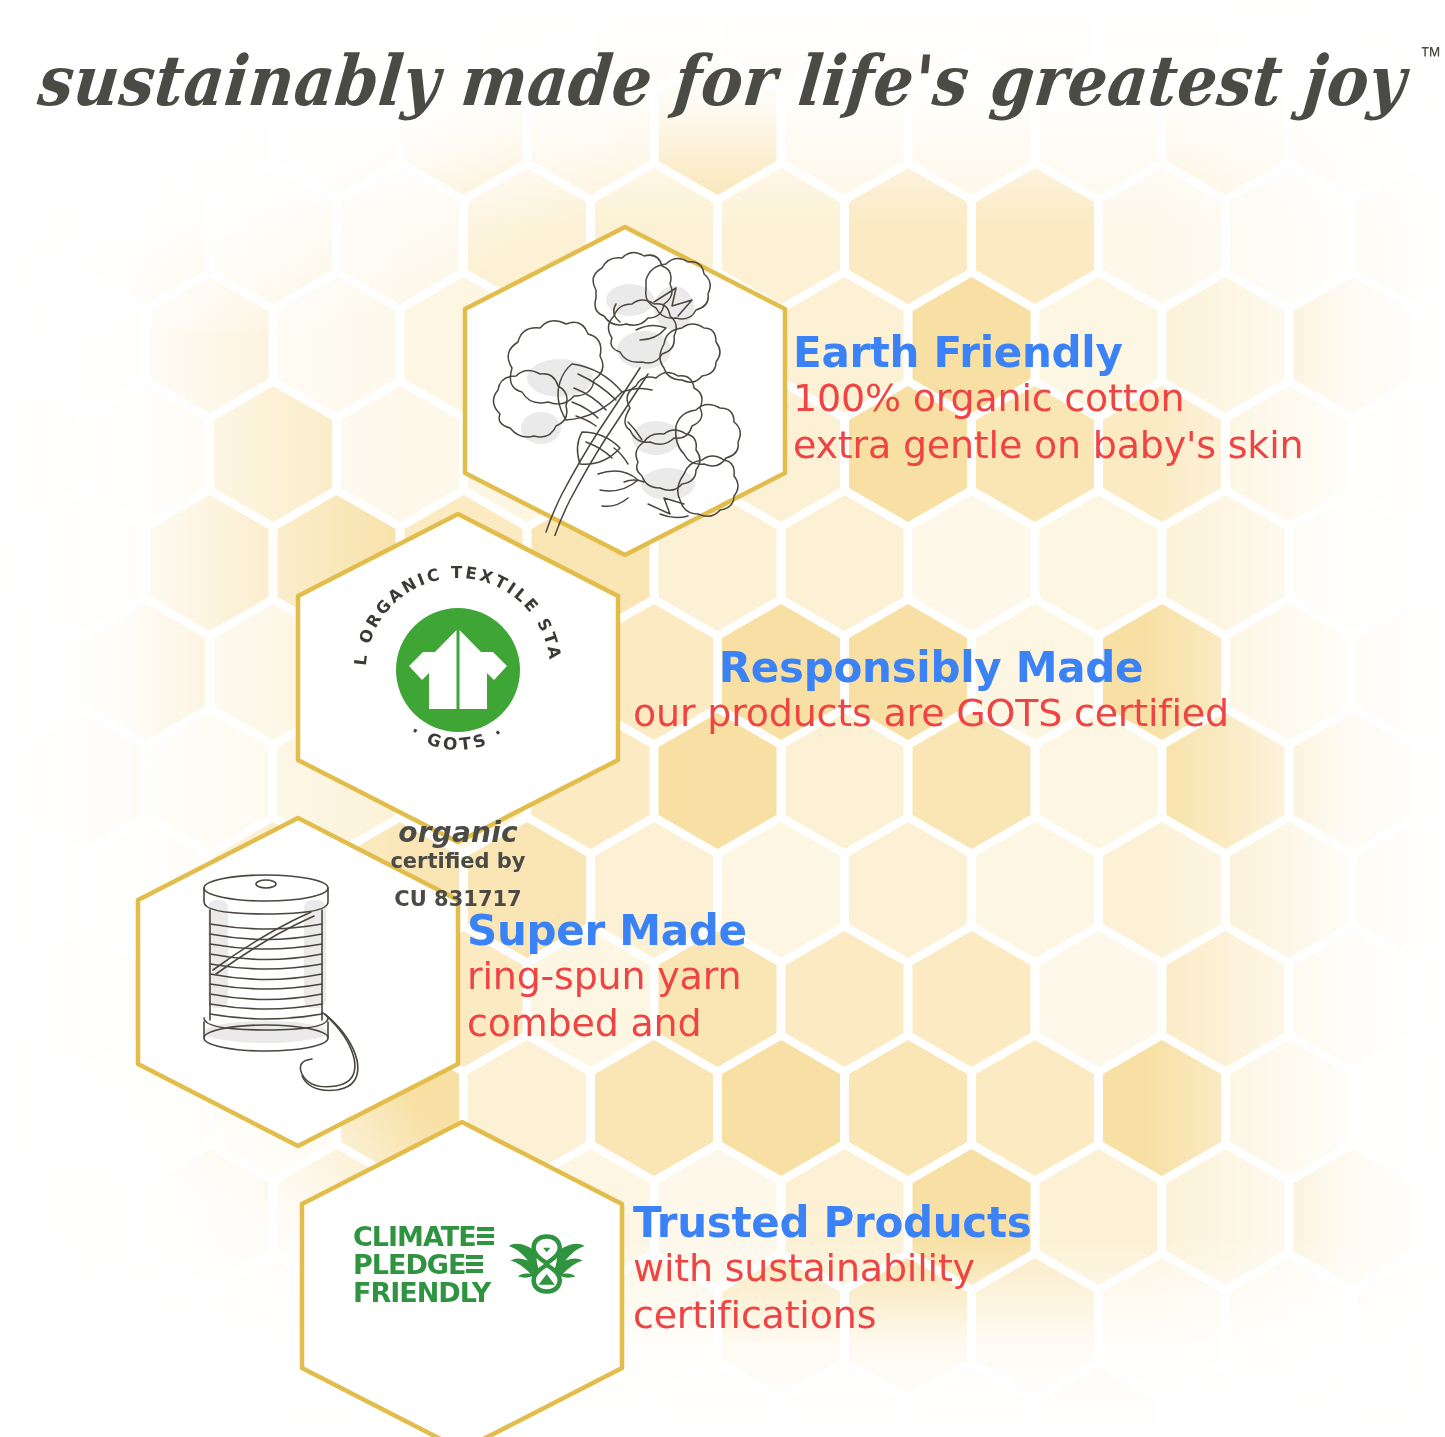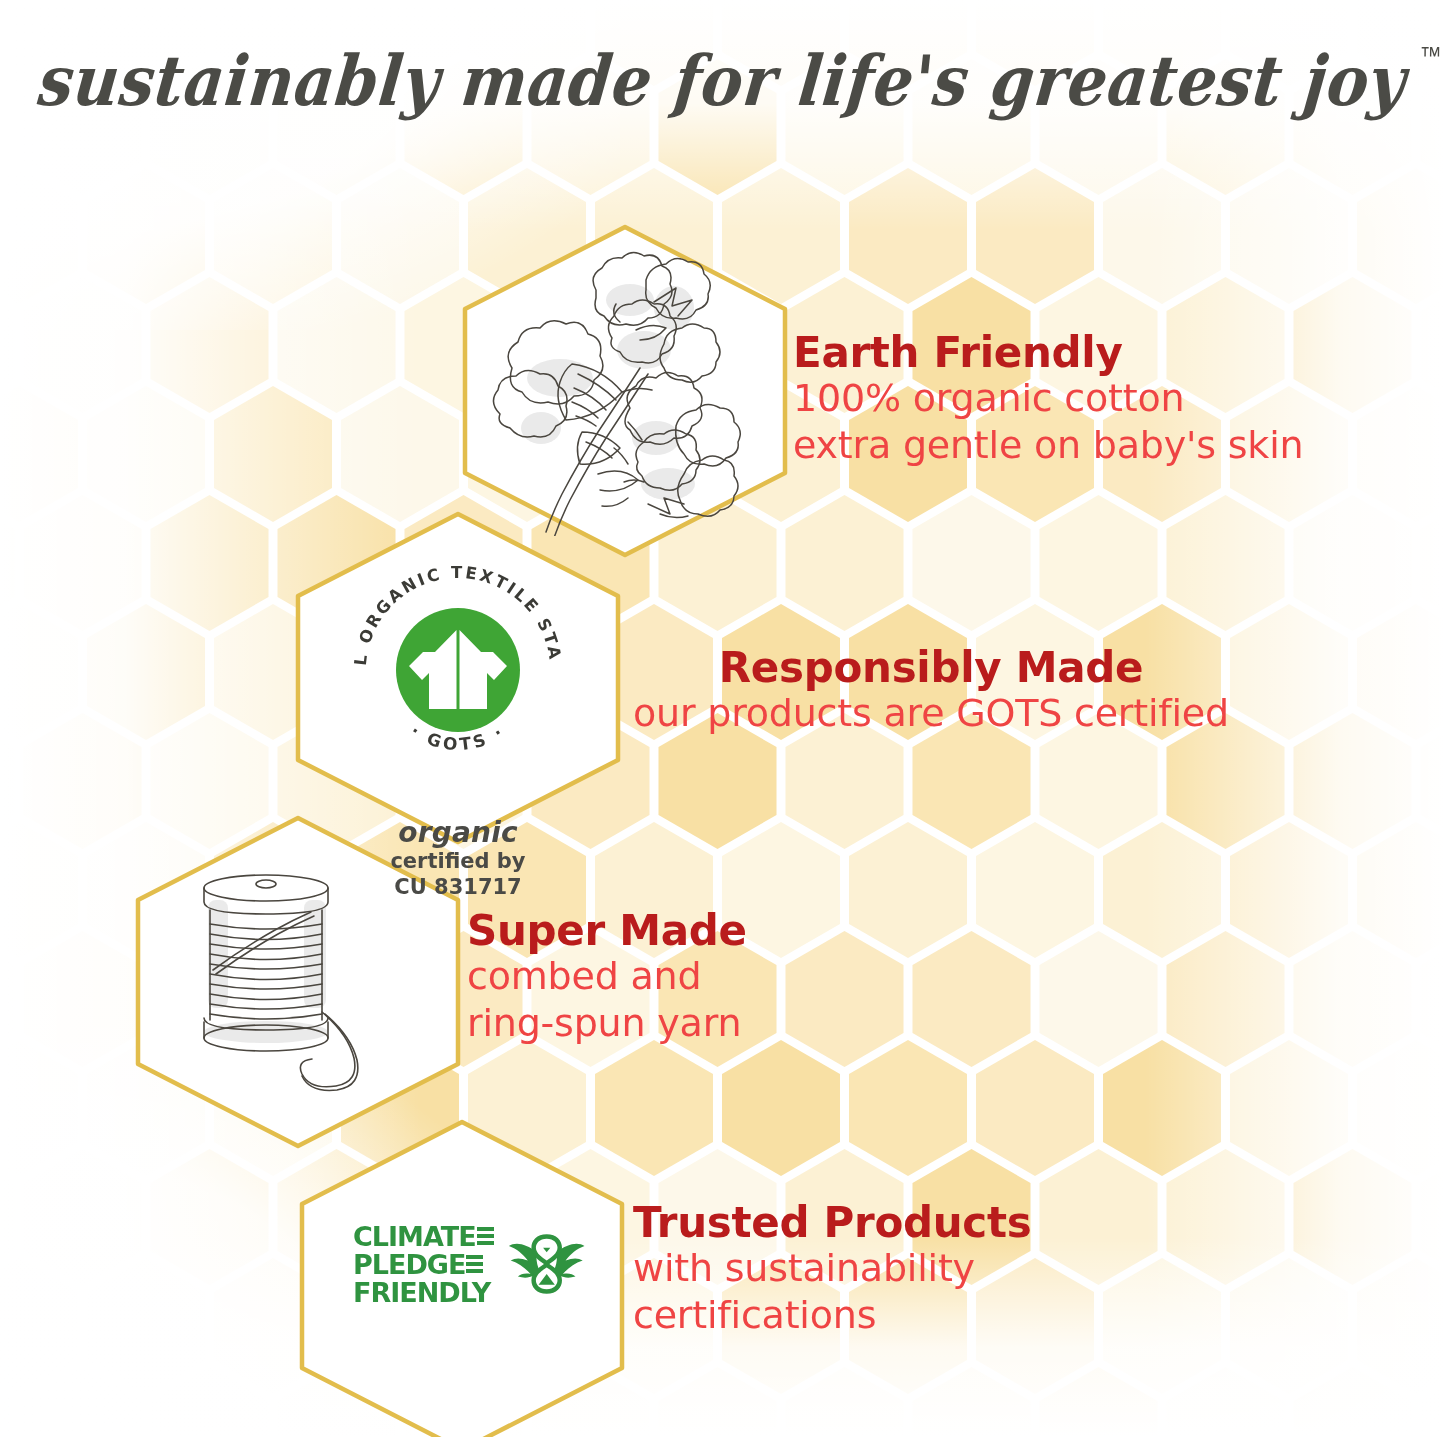--- a/index.html
+++ b/index.html
@@ -114,21 +114,21 @@
 
   
   .block {
     position: absolute;
     z-index: 6;
   }
   .block .head {
     font-family: "DejaVu Sans", sans-serif;
     font-weight: 700;
     font-size: 42px;
-    color: #b91c1c;
+    color: #3b82f6;
     line-height: 1.08;
     letter-spacing: -0.3px;
     white-space: nowrap;
   }
   .block .sub {
     font-family: "DejaVu Sans", sans-serif;
     font-weight: 400;
     font-size: 38px;
     color: #ef4444;
     line-height: 1.24;
@@ -563,21 +563,21 @@
       <circle cx="115" cy="118" r="62" fill="#3fa535"></circle>
 
       <g fill="#ffffff">
         <path d="M113.5 78 L92 100 L80 100 L66 114 L79 128 L86 121 L86 157 L113.5 157 Z"></path>
         <path d="M116.5 78 L138 100 L150 100 L164 114 L151 128 L144 121 L144 157 L116.5 157 Z"></path>
       </g>
     </svg>
     
     <div class="gots-caption gots-organic" style="margin-top:6px;">organic</div>
     <div class="gots-caption gots-certline">certified by</div>
-    <div class="gots-caption gots-certline" style="margin-top:0;">CU 831717</div>
+    <div class="gots-caption gots-certline" style="margin-top:12px;">CU 831717</div>
   </div>
 
   <div class="art" style="left:186px; top:862px; width:238px; height:232px;">
     <svg viewBox="0 0 238 232" xmlns="http://www.w3.org/2000/svg">
       <g fill="none" stroke="#4a463f" stroke-width="1.6" stroke-linecap="round" stroke-linejoin="round">
 
         <g stroke="none" fill="#d6d6d6" opacity="0.5">
           <rect x="22" y="38" width="20" height="108" rx="8"></rect>
           <rect x="118" y="38" width="22" height="108" rx="8"></rect>
           <ellipse cx="80" cy="170" rx="62" ry="11"></ellipse>
@@ -660,22 +660,22 @@
     <div class="sub">extra gentle on baby's skin</div>
   </div>
 
   <div class="block" style="left:633px; top:645px;text-align:center;">
     <div class="head">Responsibly Made</div>
     <div class="sub">our products are GOTS certified</div>
   </div>
 
   <div class="block" style="left:467px; top:908px;">
     <div class="head">Super Made</div>
+    <div class="sub">ring-spun yarn</div>
     <div class="sub">combed and</div>
-    <div class="sub">ring-spun yarn</div>
   </div>
 
   <div class="block" style="left:633px; top:1200px;">
     <div class="head">Trusted Products</div>
     <div class="sub">with sustainability</div>
     <div class="sub">certifications</div>
   </div>
 
 </div>
 

